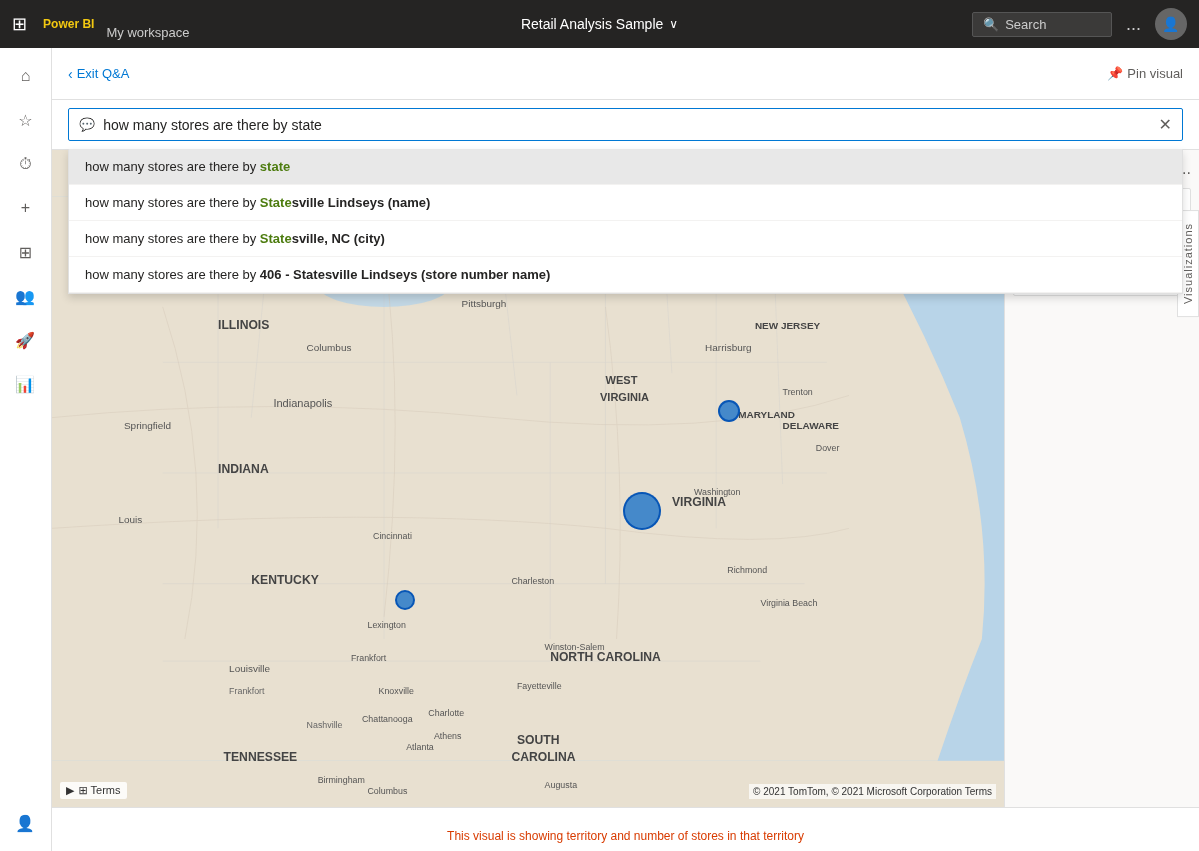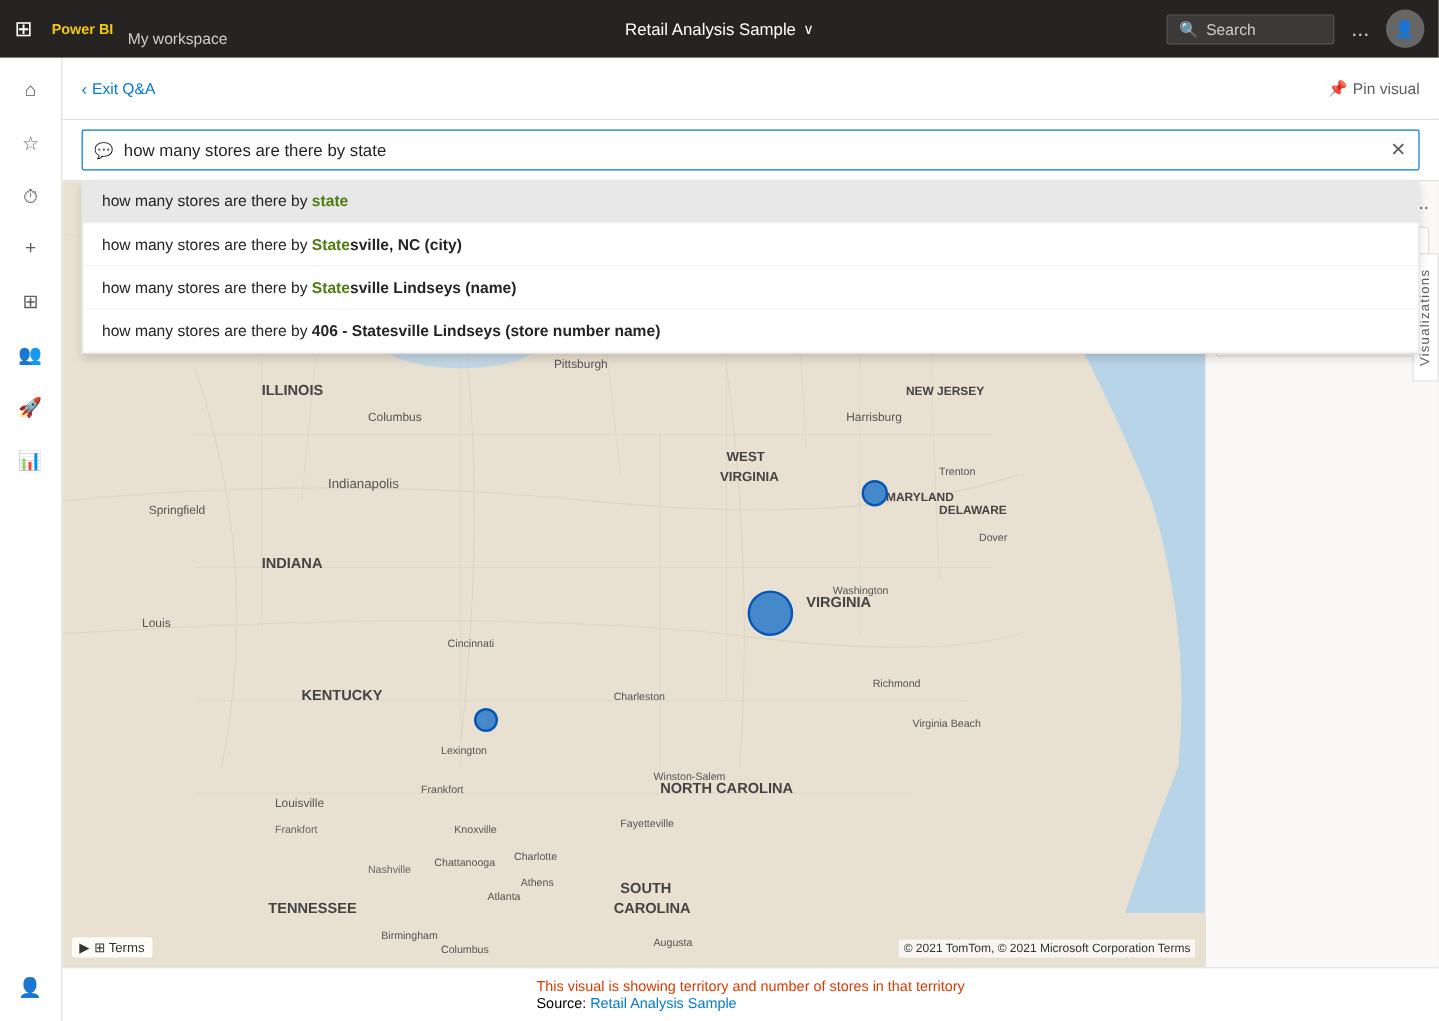--- a/index.html
+++ b/index.html
@@ -203,25 +203,25 @@
       <span class="clear-btn">✕</span>
     </div>
 
     <div class="dropdown-list">
 
       <div class="dropdown-item active">
         how many stores are there by <span class="highlight">state</span>
       </div>
 
       <div class="dropdown-item">
+        how many stores are there by <span class="highlight">State</span><span class="bold">sville Lindseys (name)</span>
+      </div>
+
+      <div class="dropdown-item">
         how many stores are there by <span class="highlight">State</span><span class="bold">sville, NC (city)</span>
-      </div>
-
-      <div class="dropdown-item">
-        how many stores are there by <span class="highlight">State</span><span class="bold">sville Lindseys (name)</span>
       </div>
 
       <div class="dropdown-item">
         how many stores are there by <span class="bold">406 - Statesville Lindseys (store number name)</span>
       </div>
     </div>
   </div>
 
   <div class="content-area">
 
@@ -355,19 +355,16 @@
     </div>
 
     <div class="viz-tab">Visualizations</div>
   </div>
 
   <div class="bottom-bar">
     <div class="bottom-text">
       <div>
         <span class="orange">This visual is showing territory and number of stores in that territory</span>
       </div>
-      <div>
-        <span>Source: </span><span class="blue-link">Retail Analysis Sample</span>
-      </div>
     </div>
   </div>
 
 </div>
 
 </body></html>

